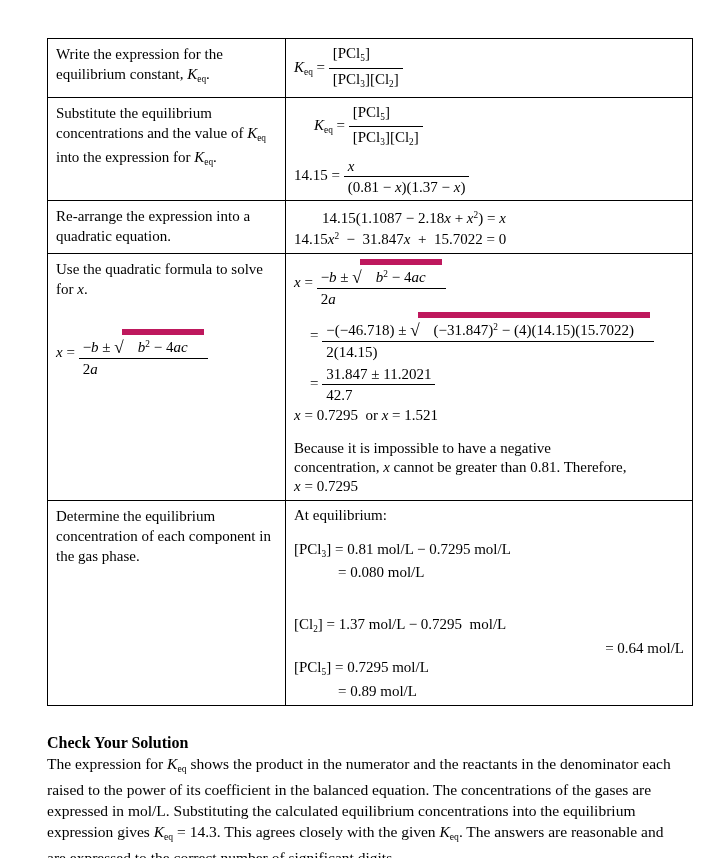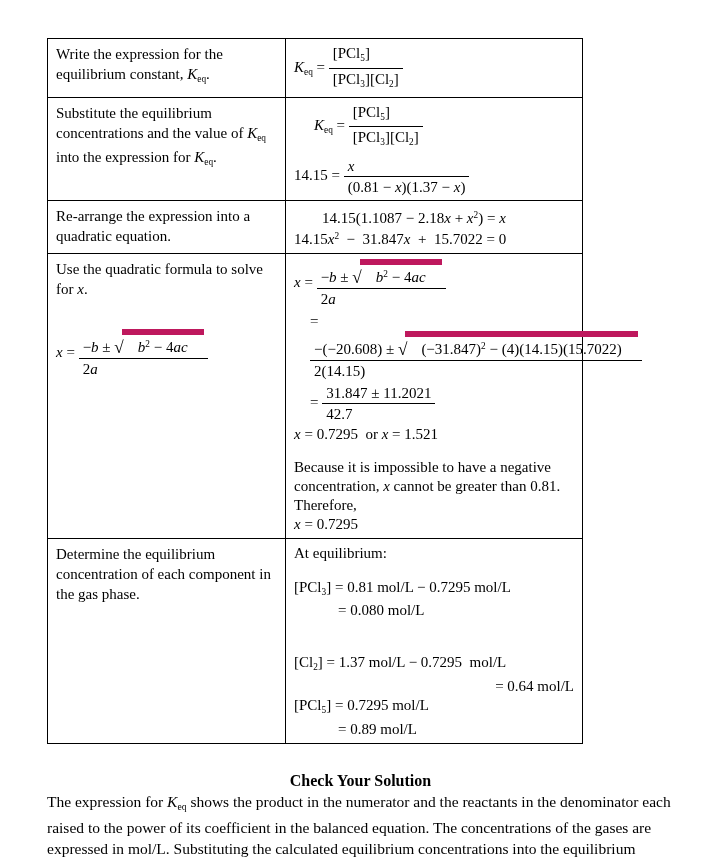--- a/index.html
+++ b/index.html
@@ -5,21 +5,21 @@
   html,body{margin:0;padding:0;background:#ffffff;}
   .page{
     position:relative;
     width:713px;height:858px;
     background:#ffffff;color:#000;
     font-family:"Liberation Serif", serif;
     overflow:hidden;
   }
   .content{position:absolute;left:47px;top:38px;width:627px;}
 
-  table.steps{border-collapse:collapse;width:536px;table-layout:fixed;}
+  table.steps{border-collapse:collapse;width:646px;table-layout:fixed;}
   table.steps td{
     border:1px solid #000;
     vertical-align:top;
     padding:5px 8px 4px 8px;
     font-size:15px;line-height:19px;
   }
   table.steps td.left{line-height:20px;}
   table.steps col.c1{width:238px;}
   table.steps tr:nth-child(1){height:52px;}
   table.steps tr:nth-child(2){height:95px;}
@@ -31,21 +31,21 @@
   .frac{display:inline-block;vertical-align:middle;text-align:left;}
   .frac .num{display:block;border-bottom:1px solid #000;padding:0 4px 1px 4px;line-height:18px;white-space:nowrap;}
   .frac .den{display:block;padding:1px 4px 0 4px;line-height:18px;white-space:nowrap;}
   .sqrt{display:inline-block;white-space:nowrap;}
   .sqrt .sq-sign{display:inline-block;font-size:1.15em;margin-right:-2px;vertical-align:-1px;}
   .sqrt .sq-body{display:inline-block;border-top:6px solid #be185d;padding:0 16px;}
   sub{font-size:0.62em;vertical-align:-0.3em;letter-spacing:0;}
   sup{font-size:0.62em;vertical-align:0.5em;}
 
   .cys{margin-top:26px;width:627px;font-size:15.5px;line-height:21px;}
-  .cys h3{margin:0;font-size:16px;line-height:21px;font-weight:bold;text-align:center;}
+  .cys h3{margin:0;font-size:16px;line-height:21px;font-weight:bold;}
   .cys p{margin:0;}
 </style>
 </head>
 <body>
 
 <div class="page">
   <div class="content">
 
     <table class="steps">
       <colgroup>
@@ -79,21 +79,21 @@
               <div class="mline"><span>14.15<i>x</i><sup>2</sup>  −  31.847<i>x</i>  +  15.7022 = 0</span></div>
             </td>
           </tr>
           <tr>
             <td class="left">
               <div class="mline"><span>Use the quadratic formula to solve for <i>x</i>.</span></div>
               <div class="mline" style="margin-top: 30px;"><span><i>x</i> = </span><span class="frac"><span class="num"><span>−<i>b</i> ± </span><span class="sqrt"><span class="sq-sign">√</span><span class="sq-body"><span><i>b</i><sup>2</sup> − 4<i>ac</i></span></span></span></span><span class="den"><span>2<i>a</i></span></span></span></div>
             </td>
             <td class="right">
               <div class="mline"><span><i>x</i> = </span><span class="frac"><span class="num"><span>−<i>b</i> ± </span><span class="sqrt"><span class="sq-sign">√</span><span class="sq-body"><span><i>b</i><sup>2</sup> − 4<i>ac</i></span></span></span></span><span class="den"><span>2<i>a</i></span></span></span></div>
-              <div class="mline" style="padding-left: 16px; margin-top: 4px;"><span>= </span><span class="frac"><span class="num"><span>−(−20.608) ± </span><span class="sqrt"><span class="sq-sign">√</span><span class="sq-body"><span>(−31.847)<sup>2</sup> − (4)(14.15)(15.7022)</span></span></span></span><span class="den"><span>2(14.15)</span></span></span></div>
+              <div class="mline" style="padding-left: 16px; margin-top: 4px;"><span>= </span><span class="frac"><span class="num"><span>−(−46.718) ± </span><span class="sqrt"><span class="sq-sign">√</span><span class="sq-body"><span>(−31.847)<sup>2</sup> − (4)(14.15)(15.7022)</span></span></span></span><span class="den"><span>2(14.15)</span></span></span></div>
               <div class="mline" style="padding-left: 16px; margin-top: 4px;"><span>= </span><span class="frac"><span class="num"><span>31.847 ± 11.2021</span></span><span class="den"><span>42.7</span></span></span></div>
               <div class="mline" style="margin-top: 2px;"><span><i>x</i> = 0.7295  or <i>x</i> = 1.521</span></div>
               <div class="mline" style="margin-top: 14px;"><span>Because it is impossible to have a negative</span></div>
               <div class="mline"><span>concentration, <i>x</i> cannot be greater than 0.81. Therefore,</span></div>
               <div class="mline"><span><i>x</i> = 0.7295</span></div>
             </td>
           </tr>
           <tr>
             <td class="left">
               <div class="mline"><span>Determine the equilibrium concentration of each component in the gas phase.</span></div>

